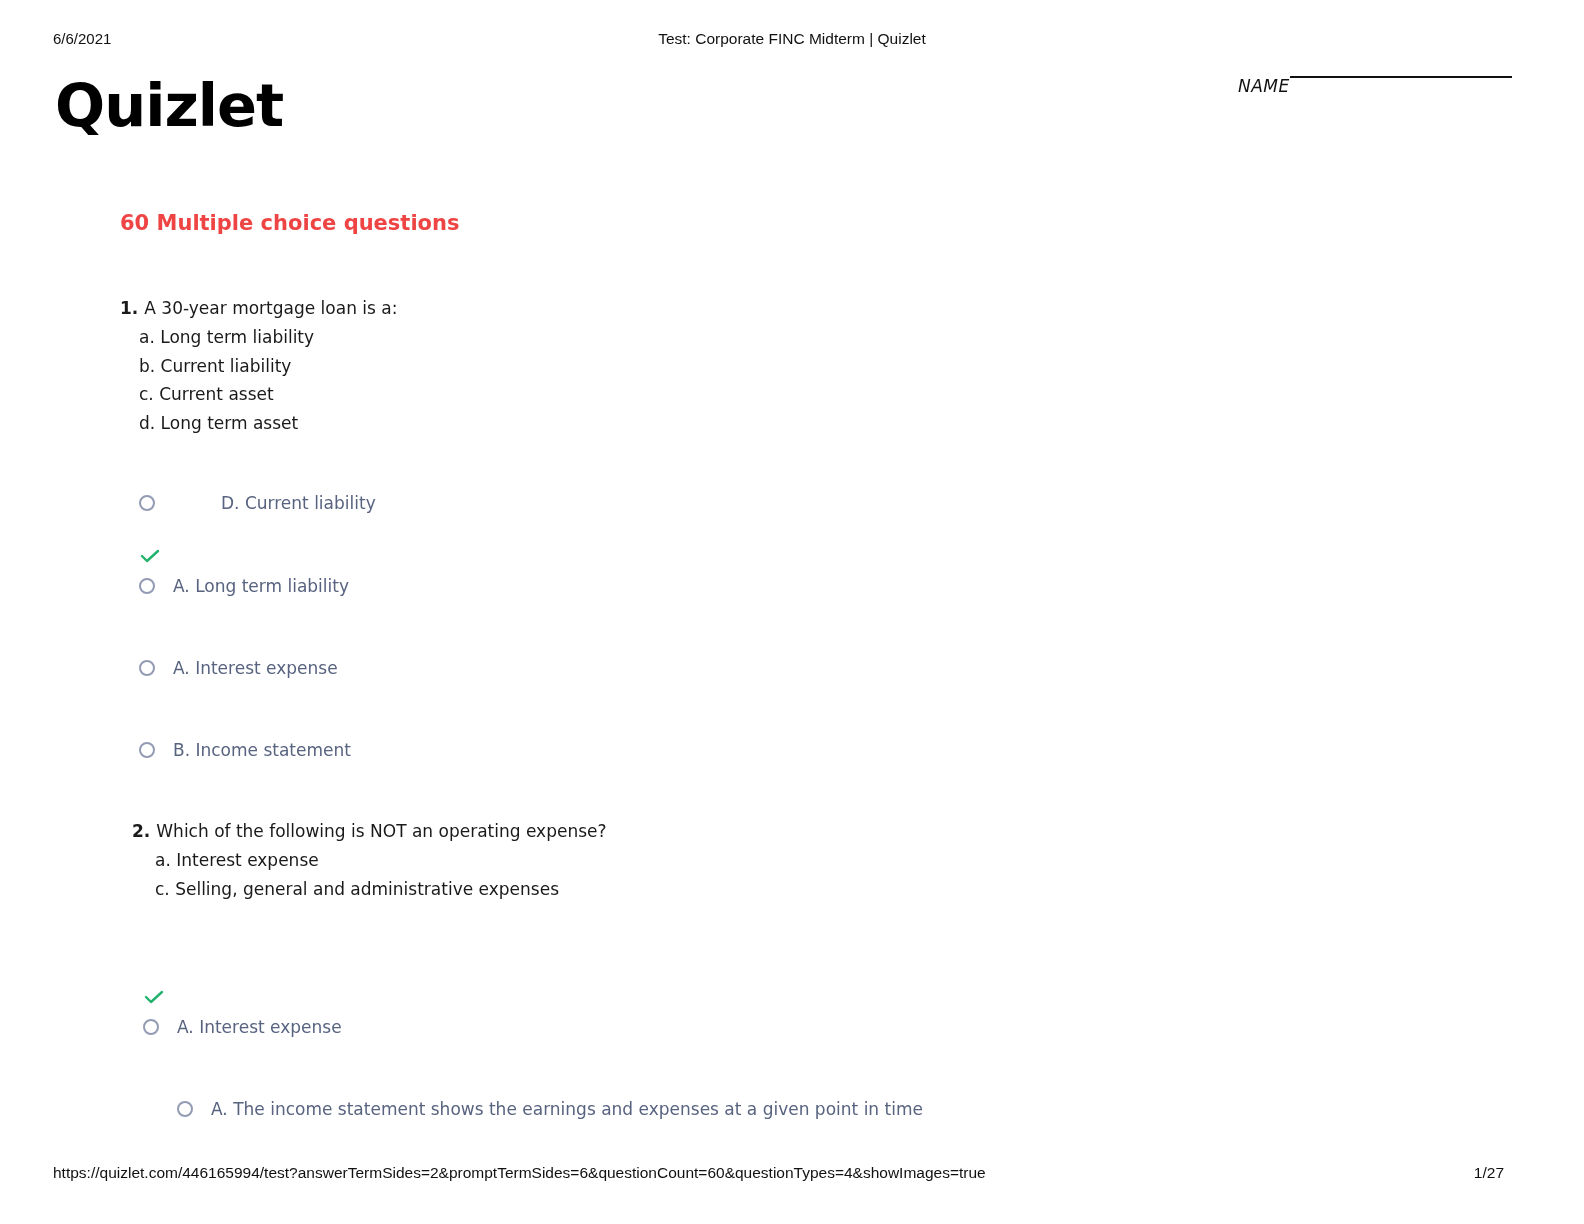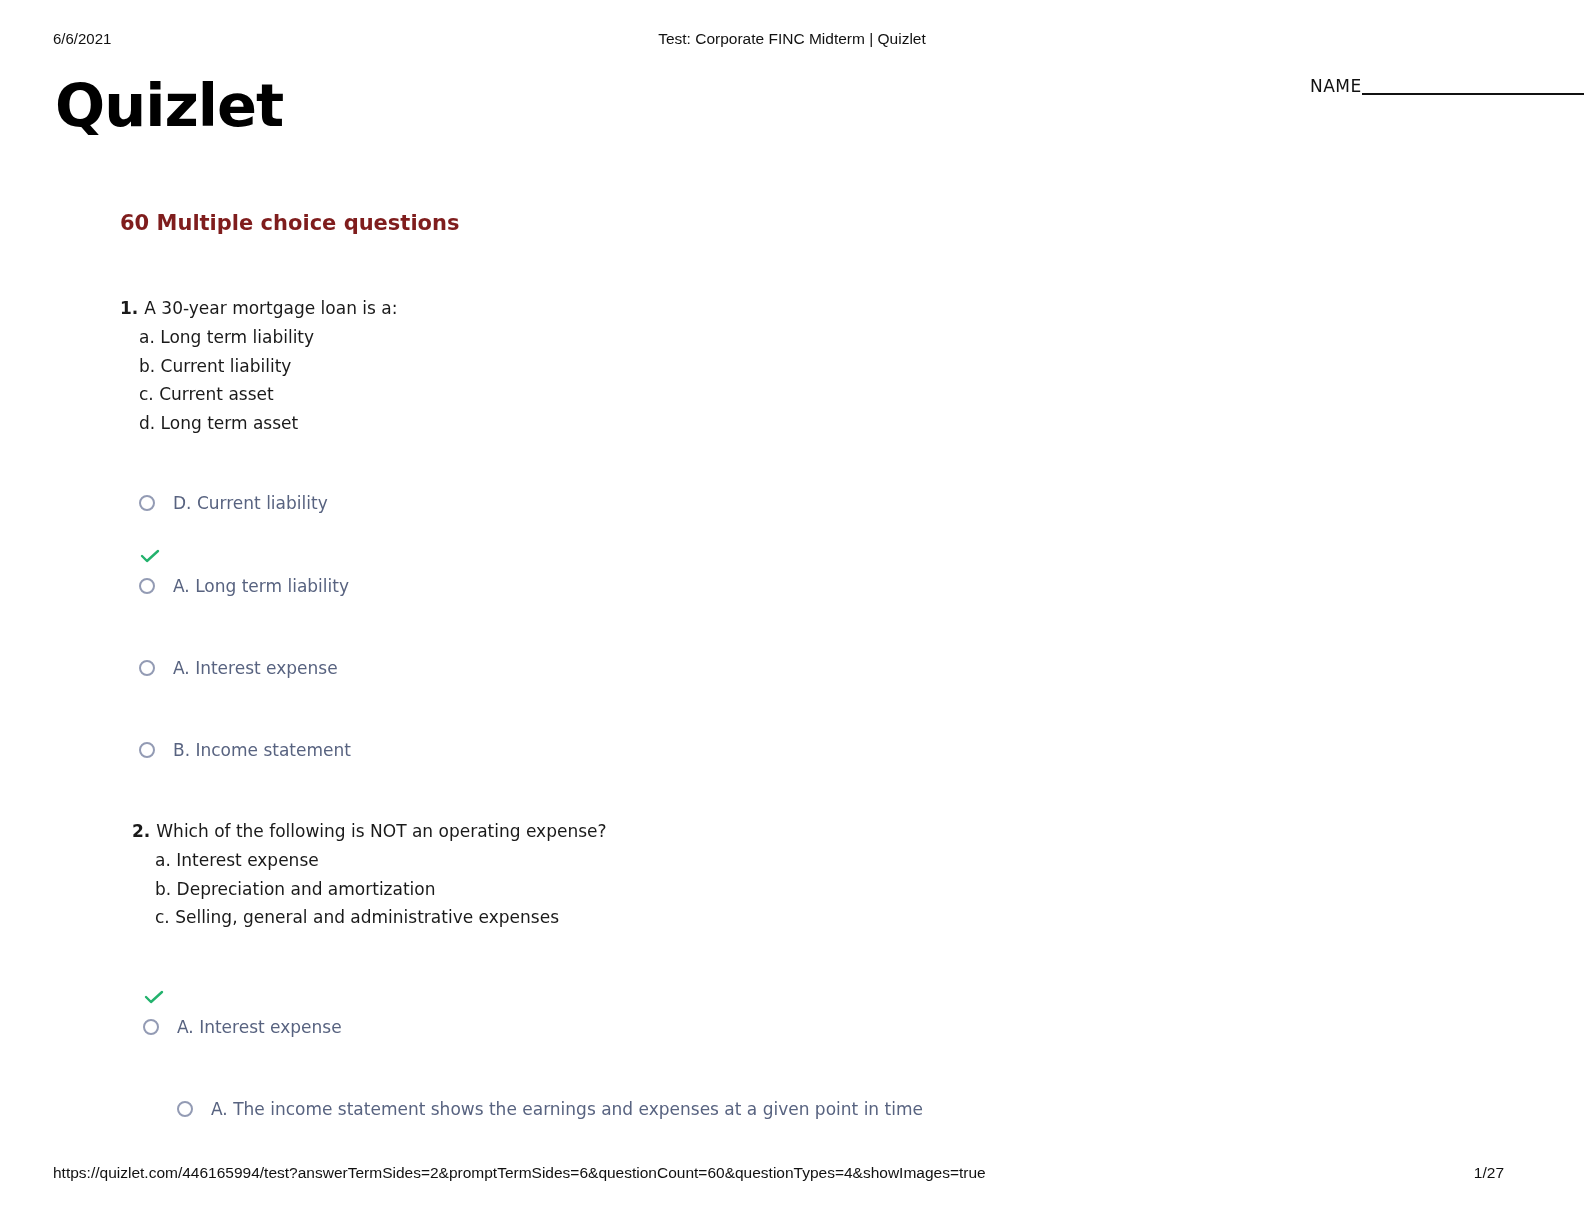--- a/index.html
+++ b/index.html
@@ -40,24 +40,25 @@
       font-family: "DejaVu Sans", sans-serif;
       font-weight: bold;
       font-size: 59px;
       letter-spacing: -1px;
       color: #000;
       line-height: 1.1;
       margin-top: 28px;
     }
     .name-field {
       position: absolute;
-      left: 1310px;
+      left: 1238px;
       top: 76px;
       display: flex;
-      align-items: flex-end;
+      align-items: flex-start;
+      font-style: italic;
     }
     .name-label {
       font-family: "DejaVu Sans", sans-serif;
       font-size: 17px;
       letter-spacing: 0.5px;
       color: #111;
       line-height: 20px;
     }
     .name-line {
       width: 222px;
@@ -65,21 +66,21 @@
       border-bottom: 2px solid #111;
       margin-bottom: 1px;
     }
     .section-title {
       position: absolute;
       left: 120px;
       top: 211px;
       font-family: "DejaVu Sans", sans-serif;
       font-weight: bold;
       font-size: 21px;
-      color: #7f1d1d;
+      color: #ef4444;
     }
     .question {
       position: absolute;
       font-family: "DejaVu Sans", sans-serif;
       font-size: 17px;
       color: #1a1a1a;
     }
     .q-prompt {
       height: 29px;
       line-height: 29px;
@@ -156,21 +157,21 @@
     <span class="q-num">1.</span><span>A 30-year mortgage loan is a:</span>
   </div>
   <div style="padding-left:19px;">
     <div class="q-choice">a. Long term liability</div>
     <div class="q-choice">b. Current liability</div>
     <div class="q-choice">c. Current asset</div>
     <div class="q-choice">d. Long term asset</div>
   </div>
 </div>
 
-<div class="answer-option" style="left:139px; top:493px;">
+<div class="answer-option" style="left:139px; top:493px;gap:48px;">
   <span class="radio"></span>
   <span>D. Current liability</span>
 </div>
 
 <svg class="check" style="left:140px; top:548px;" viewBox="0 0 20 16">
   <path d="M2 8 L7 13 L18 3" fill="none" stroke="#23b26d" stroke-width="2.4" stroke-linecap="round" stroke-linejoin="round"></path>
 </svg>
 <div class="answer-option" style="left:139px; top:576px;">
   <span class="radio"></span>
   <span>A. Long term liability</span>
@@ -185,21 +186,20 @@
   <span class="radio"></span>
   <span>B. Income statement</span>
 </div>
 
 <div class="question" style="left:120px; top:817px;margin-left:12px;">
   <div class="q-prompt">
     <span class="q-num">2.</span><span>Which of the following is NOT an operating expense?</span>
   </div>
   <div style="padding-left:23px;">
     <div class="q-choice">a. Interest expense</div>
-    <div class="q-choice">b. Depreciation and amortization</div>
     <div class="q-choice">c. Selling, general and administrative expenses</div>
   </div>
 </div>
 
 <svg class="check" style="left:144px; top:989px;" viewBox="0 0 20 16">
   <path d="M2 8 L7 13 L18 3" fill="none" stroke="#23b26d" stroke-width="2.4" stroke-linecap="round" stroke-linejoin="round"></path>
 </svg>
 <div class="answer-option" style="left:143px; top:1017px;">
   <span class="radio"></span>
   <span>A. Interest expense</span>

